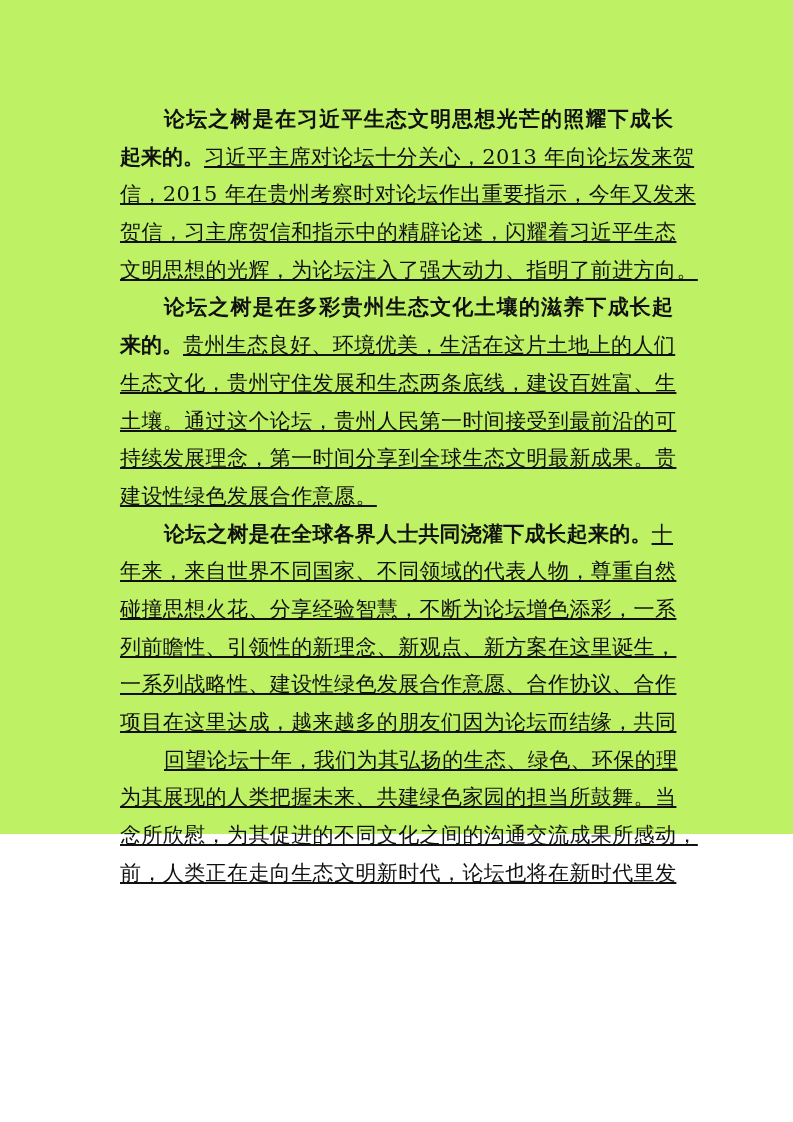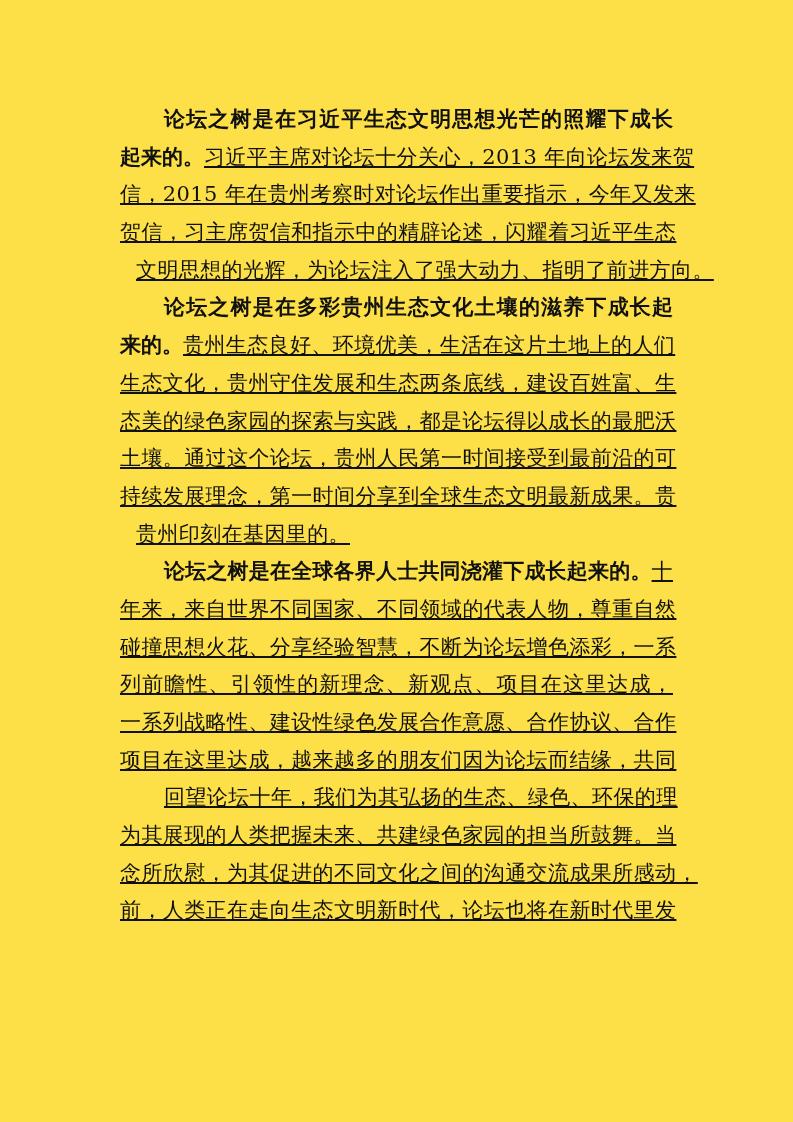--- a/index.html
+++ b/index.html
@@ -1,61 +1,60 @@
 <!DOCTYPE html>
 <html><head>
 <meta charset="utf-8">
 <style>
   html, body { margin: 0; padding: 0; background: #ffffff; }
   body { width: 793px; height: 1122px; position: relative; overflow: hidden; }
   .page {
-    position: absolute; left: 0; top: 0; width: 793px; height: 1122px; background: #fde047;
+    position: absolute; left: 0; top: 0; width: 793px; height: 834px; background: #bef264;
   }
   .content {
     position: absolute; left: 120px; top: 101px; width: 553px;
     font-family: "DejaVu Serif", "Liberation Serif", serif;
     color: #111;
   }
   .line {
     height: 37.7px; line-height: 37.7px; font-size: 21px;
     white-space: nowrap; overflow: visible;
     text-align: justify; text-align-last: justify;
     letter-spacing: 0.4px;
   }
-  .line.last { text-align-last: left; margin-left: 16px; }
+  .line.last { text-align-last: left; }
   .line.indent { padding-left: 44px; }
   .b { font-family: "DejaVu Sans", "Liberation Sans", sans-serif; font-weight: bold; letter-spacing: 0; }
   .r { font-weight: normal; text-decoration: underline; }
 </style>
 </head>
 <body>
 
 <div class="page">
   <div class="content" id="content">
       <div class="paragraph">
         <div class="line indent"><span class="b">论坛之树是在习近平生态文明思想光芒的照耀下成长</span><span class="r"></span></div>
         <div class="line"><span class="b">起来的。</span><span class="r">习近平主席对论坛十分关心，2013 年向论坛发来贺</span></div>
         <div class="line"><span class="b"></span><span class="r">信，2015 年在贵州考察时对论坛作出重要指示，今年又发来</span></div>
         <div class="line"><span class="b"></span><span class="r">贺信，习主席贺信和指示中的精辟论述，闪耀着习近平生态</span></div>
         <div class="line last"><span class="b"></span><span class="r">文明思想的光辉，为论坛注入了强大动力、指明了前进方向。</span></div>
       </div>
       <div class="paragraph">
         <div class="line indent"><span class="b">论坛之树是在多彩贵州生态文化土壤的滋养下成长起</span><span class="r"></span></div>
         <div class="line"><span class="b">来的。</span><span class="r">贵州生态良好、环境优美，生活在这片土地上的人们</span></div>
         <div class="line"><span class="b"></span><span class="r">生态文化，贵州守住发展和生态两条底线，建设百姓富、生</span></div>
-        <div class="line"><span class="b"></span><span class="r">态美的绿色家园的探索与实践，都是论坛得以成长的最肥沃</span></div>
         <div class="line"><span class="b"></span><span class="r">土壤。通过这个论坛，贵州人民第一时间接受到最前沿的可</span></div>
         <div class="line"><span class="b"></span><span class="r">持续发展理念，第一时间分享到全球生态文明最新成果。贵</span></div>
-        <div class="line last"><span class="b"></span><span class="r">贵州印刻在基因里的。</span></div>
+        <div class="line last"><span class="b"></span><span class="r">建设性绿色发展合作意愿。</span></div>
       </div>
       <div class="paragraph">
         <div class="line indent"><span class="b">论坛之树是在全球各界人士共同浇灌下成长起来的。</span><span class="r">十</span></div>
         <div class="line"><span class="b"></span><span class="r">年来，来自世界不同国家、不同领域的代表人物，尊重自然</span></div>
         <div class="line"><span class="b"></span><span class="r">碰撞思想火花、分享经验智慧，不断为论坛增色添彩，一系</span></div>
-        <div class="line"><span class="b"></span><span class="r">列前瞻性、引领性的新理念、新观点、项目在这里达成，</span></div>
+        <div class="line"><span class="b"></span><span class="r">列前瞻性、引领性的新理念、新观点、新方案在这里诞生，</span></div>
         <div class="line"><span class="b"></span><span class="r">一系列战略性、建设性绿色发展合作意愿、合作协议、合作</span></div>
         <div class="line"><span class="b"></span><span class="r">项目在这里达成，越来越多的朋友们因为论坛而结缘，共同</span></div>
       </div>
       <div class="paragraph">
         <div class="line indent"><span class="b"></span><span class="r">回望论坛十年，我们为其弘扬的生态、绿色、环保的理</span></div>
         <div class="line"><span class="b"></span><span class="r">为其展现的人类把握未来、共建绿色家园的担当所鼓舞。当</span></div>
         <div class="line"><span class="b"></span><span class="r">念所欣慰，为其促进的不同文化之间的沟通交流成果所感动，</span></div>
         <div class="line"><span class="b"></span><span class="r">前，人类正在走向生态文明新时代，论坛也将在新时代里发</span></div>
       </div>
     </div>

